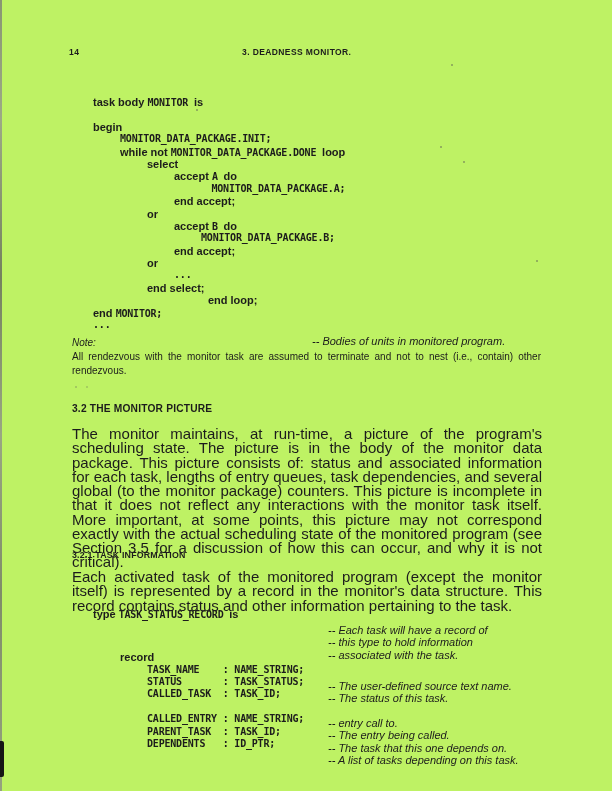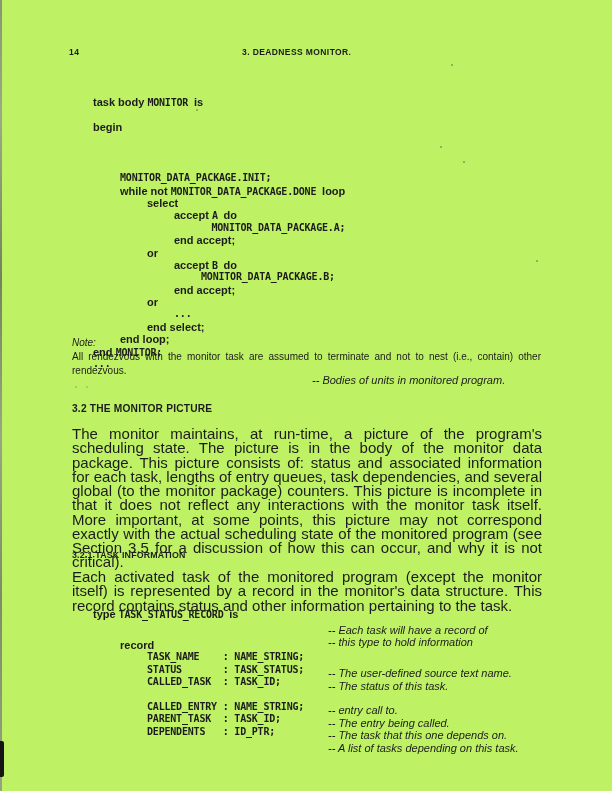--- a/index.html
+++ b/index.html
@@ -52,52 +52,53 @@
   <div class="speck" style="left:75px;top:386px;opacity:.35;"></div>
   <div class="speck" style="left:86px;top:386px;opacity:.3;"></div>
 
   <div class="hdr-num">14</div>
   <div class="hdr-title">3. DEADNESS MONITOR.</div>
 
   <div class="code" id="monitor-code">
       <div class="code-line"><span class="kw">task body </span><span class="id">MONITOR </span><span class="kw">is</span></div>
       <div class="code-line"></div>
       <div class="code-line"><span class="kw">begin</span></div>
-      <div class="code-line" style="padding-left: 27px; margin-top: 39px;"><span class="id">MONITOR_DATA_PACKAGE.INIT;</span></div>
+      <div class="code-line" style="padding-left: 27px;"><span class="id">MONITOR_DATA_PACKAGE.INIT;</span></div>
       <div class="code-line" style="padding-left: 27px;"><span class="kw">while not </span><span class="id">MONITOR_DATA_PACKAGE.DONE </span><span class="kw">loop</span></div>
       <div class="code-line" style="padding-left: 54px;"><span class="kw">select</span></div>
       <div class="code-line" style="padding-left: 81px;"><span class="kw">accept </span><span class="id">A </span><span class="kw">do</span></div>
       <div class="code-line" style="padding-left: 108px; text-align: right;"><span class="id">MONITOR_DATA_PACKAGE.A;</span></div>
       <div class="code-line" style="padding-left: 81px;"><span class="kw">end accept;</span></div>
       <div class="code-line" style="padding-left: 54px;"><span class="kw">or</span></div>
       <div class="code-line" style="padding-left: 81px;"><span class="kw">accept </span><span class="id">B </span><span class="kw">do</span></div>
       <div class="code-line" style="padding-left: 108px;"><span class="id">MONITOR_DATA_PACKAGE.B;</span></div>
       <div class="code-line" style="padding-left: 81px;"><span class="kw">end accept;</span></div>
       <div class="code-line" style="padding-left: 54px;"><span class="kw">or</span></div>
       <div class="code-line" style="padding-left: 81px;"><span class="id">...</span></div>
       <div class="code-line" style="padding-left: 54px;"><span class="kw">end select;</span></div>
-      <div class="code-line" style="padding-left: 27px;"><span class="kw">end loop;</span></div>
+      <div class="code-line" style="padding-left: 27px; text-align: center;"><span class="kw">end loop;</span></div>
       <div class="code-line"><span class="kw">end </span><span class="id">MONITOR;</span></div>
       <div class="code-line"><span class="id">...</span><span class="cm" style="left: 219px;">-- Bodies of units in monitored program.</span></div>
     </div>
 
   <div class="note">
     <div class="note-label">Note:</div>
     <div class="note-body">All rendezvous with the monitor task are assumed to terminate and not to nest (i.e., contain) other rendezvous.</div>
   </div>
 
   <div class="h-main">3.2 THE MONITOR PICTURE</div>
   <div class="para" id="para-32">The monitor maintains, at run-time, a picture of the program's scheduling state.  The picture is in the body of the monitor data package.  This picture consists of: status and associated information for each task, lengths of entry queues, task dependencies, and several global (to the monitor package) counters.  This picture is incomplete in that it does not reflect any interactions with the monitor task itself.  More important, at some points, this picture may not correspond exactly with the actual scheduling state of the monitored program (see Section 3.5 for a discussion of how this can occur, and why it is not critical).</div>
 
   <div class="h-sub">3.2.1 TASK INFORMATION</div>
   <div class="para" id="para-321">Each activated task of the monitored program (except the monitor itself) is represented by a record in the monitor's data structure.  This record contains status and other information pertaining to the task.</div>
 
   <div class="code" id="record-code">
       <div class="code-line"><span class="kw">type </span><span class="id">TASK_STATUS_RECORD </span><span class="kw">is</span><span class="cm" style="left: 235px;">-- Each task will have a record of</span></div>
       <div class="code-line"><span class="cm" style="left: 235px;">-- this type to hold information</span></div>
+      <div class="code-line"><span class="cm" style="left: 235px;">-- associated with the task.</span></div>
       <div class="code-line sm"></div>
       <div class="code-line" style="padding-left: 27px;"><span class="kw">record</span></div>
       <div class="code-line" style="padding-left: 54px;"><span class="id">TASK_NAME    : NAME_STRING;</span><span class="cm" style="left: 235px;">-- The user-defined source text name.</span></div>
       <div class="code-line" style="padding-left: 54px;"><span class="id">STATUS       : TASK_STATUS;</span><span class="cm" style="left: 235px;">-- The status of this task.</span></div>
       <div class="code-line" style="padding-left: 54px;"><span class="id">CALLED_TASK  : TASK_ID;</span></div>
       <div class="code-line" style="padding-left: 54px;"><span class="cm" style="left: 235px;">-- entry call to.</span></div>
       <div class="code-line" style="padding-left: 54px;"><span class="id">CALLED_ENTRY : NAME_STRING;</span><span class="cm" style="left: 235px;">-- The entry being called.</span></div>
       <div class="code-line" style="padding-left: 54px;"><span class="id">PARENT_TASK  : TASK_ID;</span><span class="cm" style="left: 235px;">-- The task that this one depends on.</span></div>
       <div class="code-line" style="padding-left: 54px;"><span class="id">DEPENDENTS   : ID_PTR;</span><span class="cm" style="left: 235px;">-- A list of tasks depending on this task.</span></div>
     </div>

